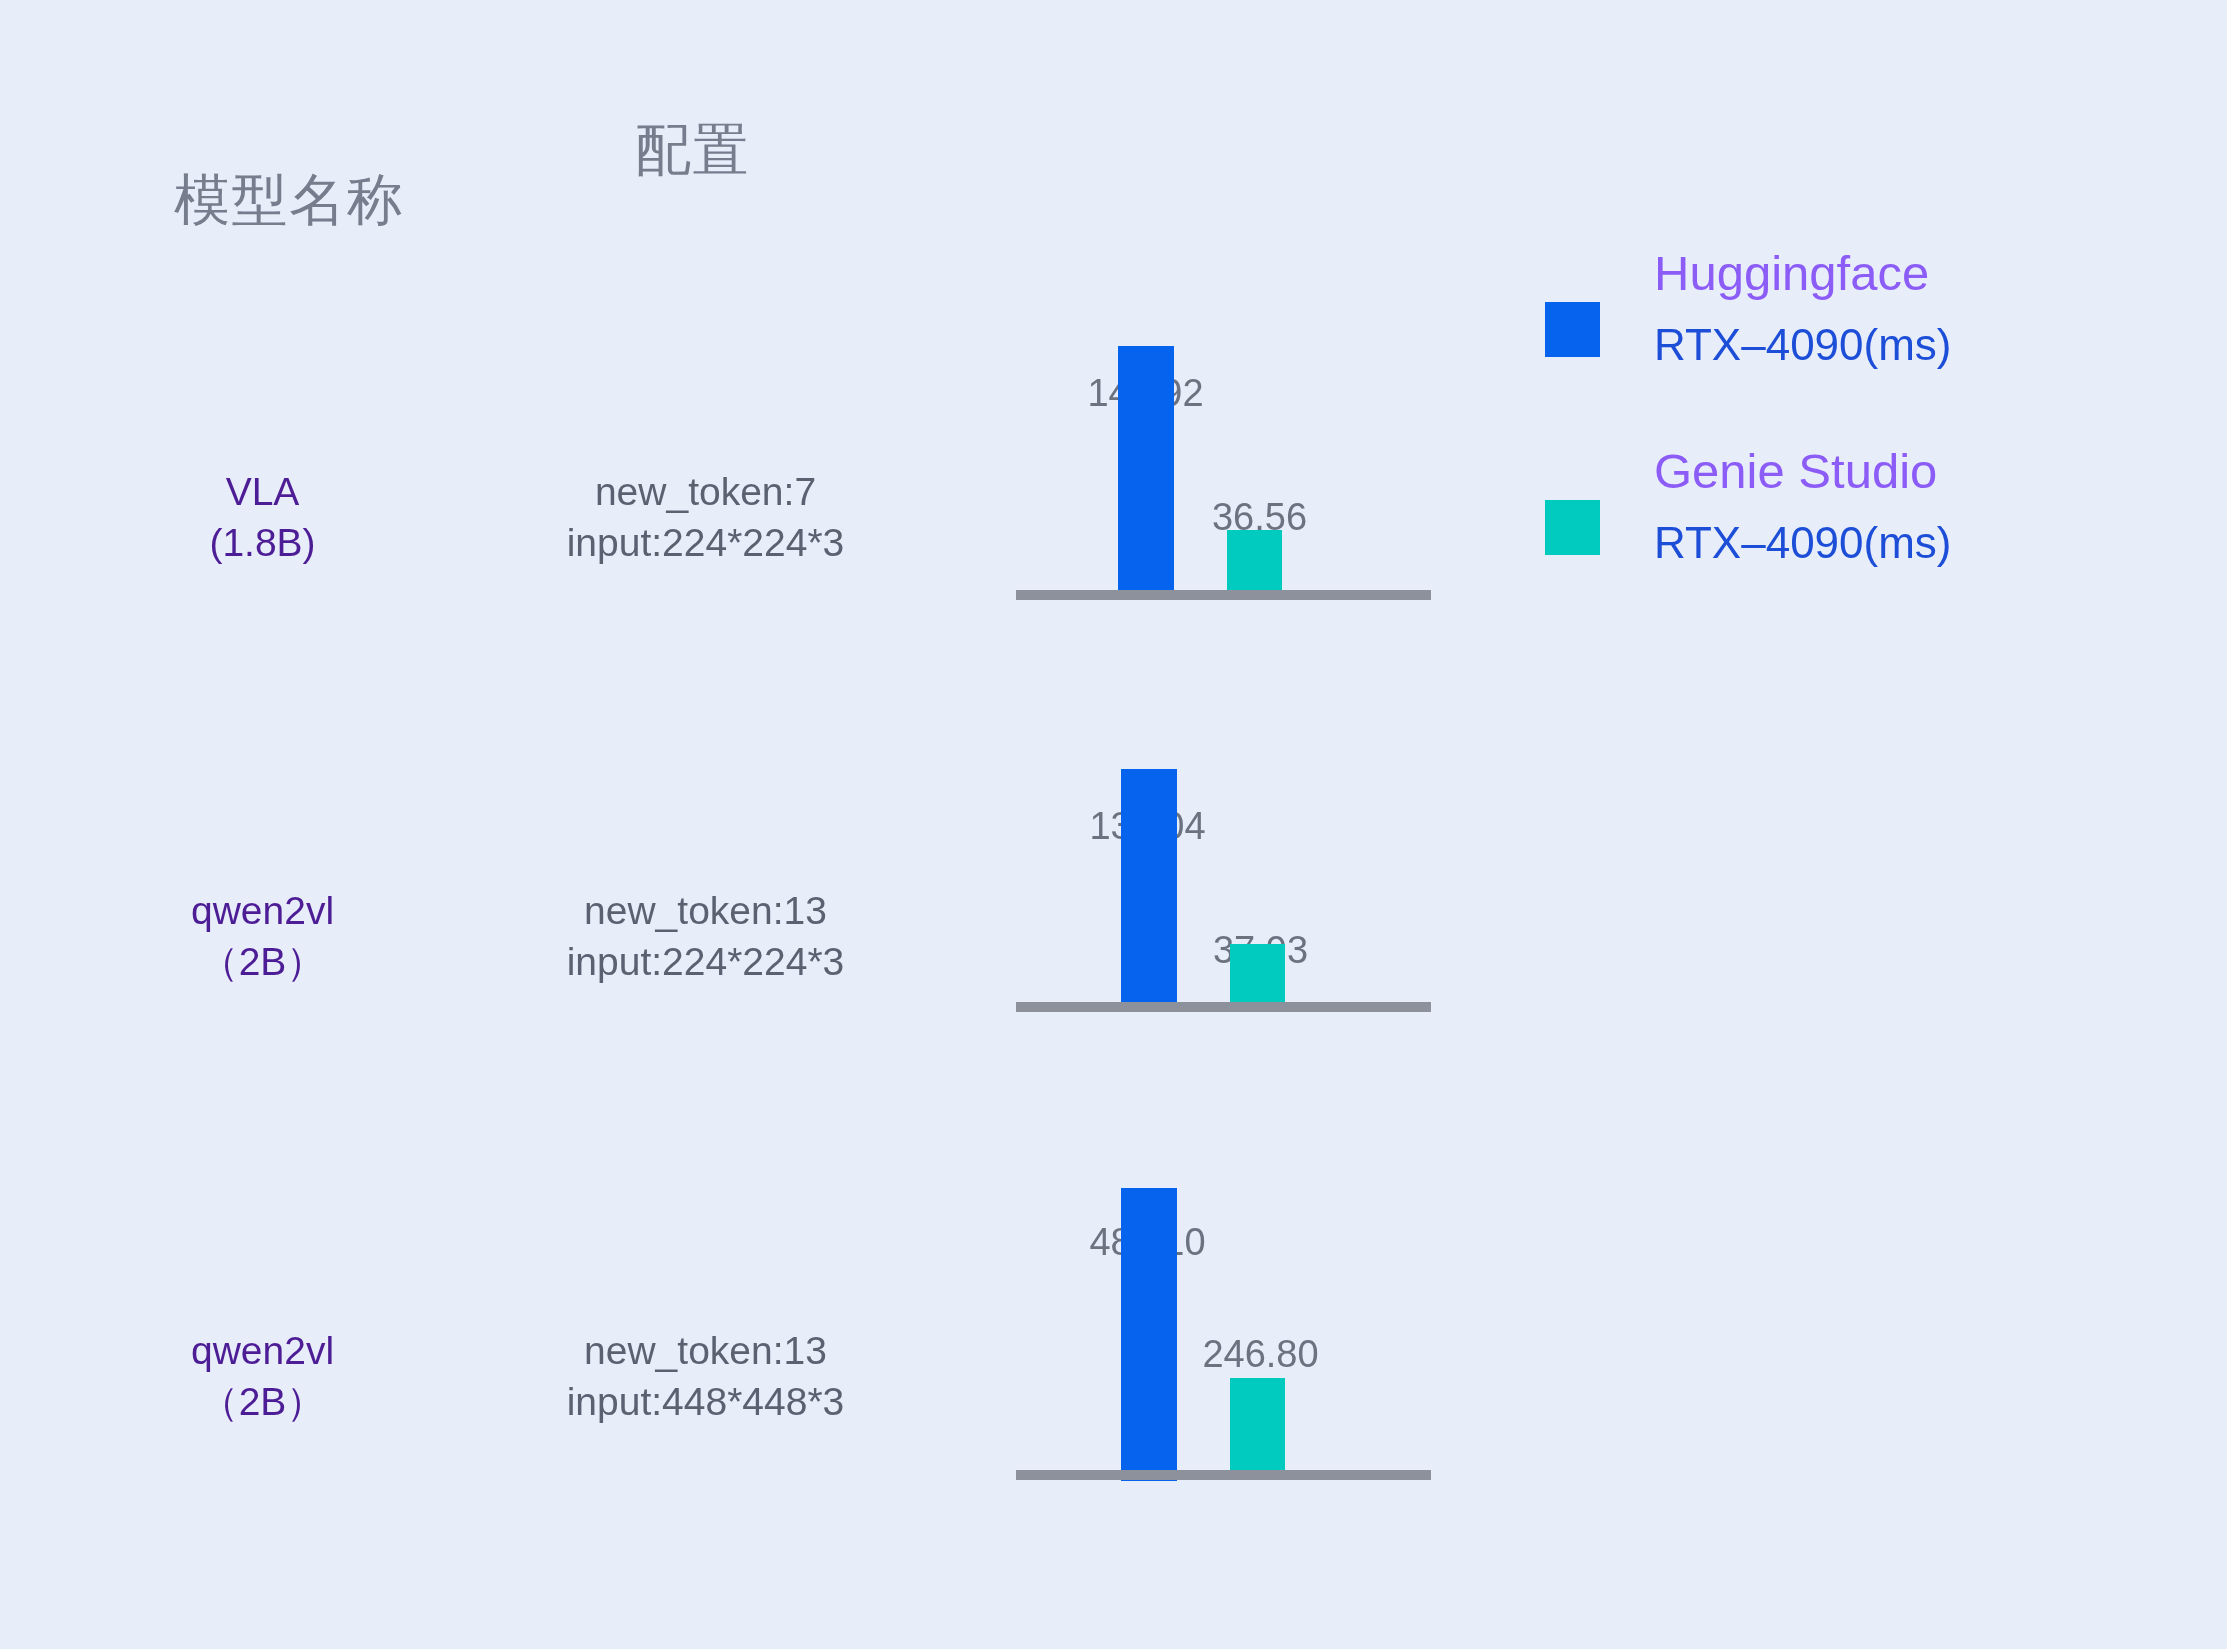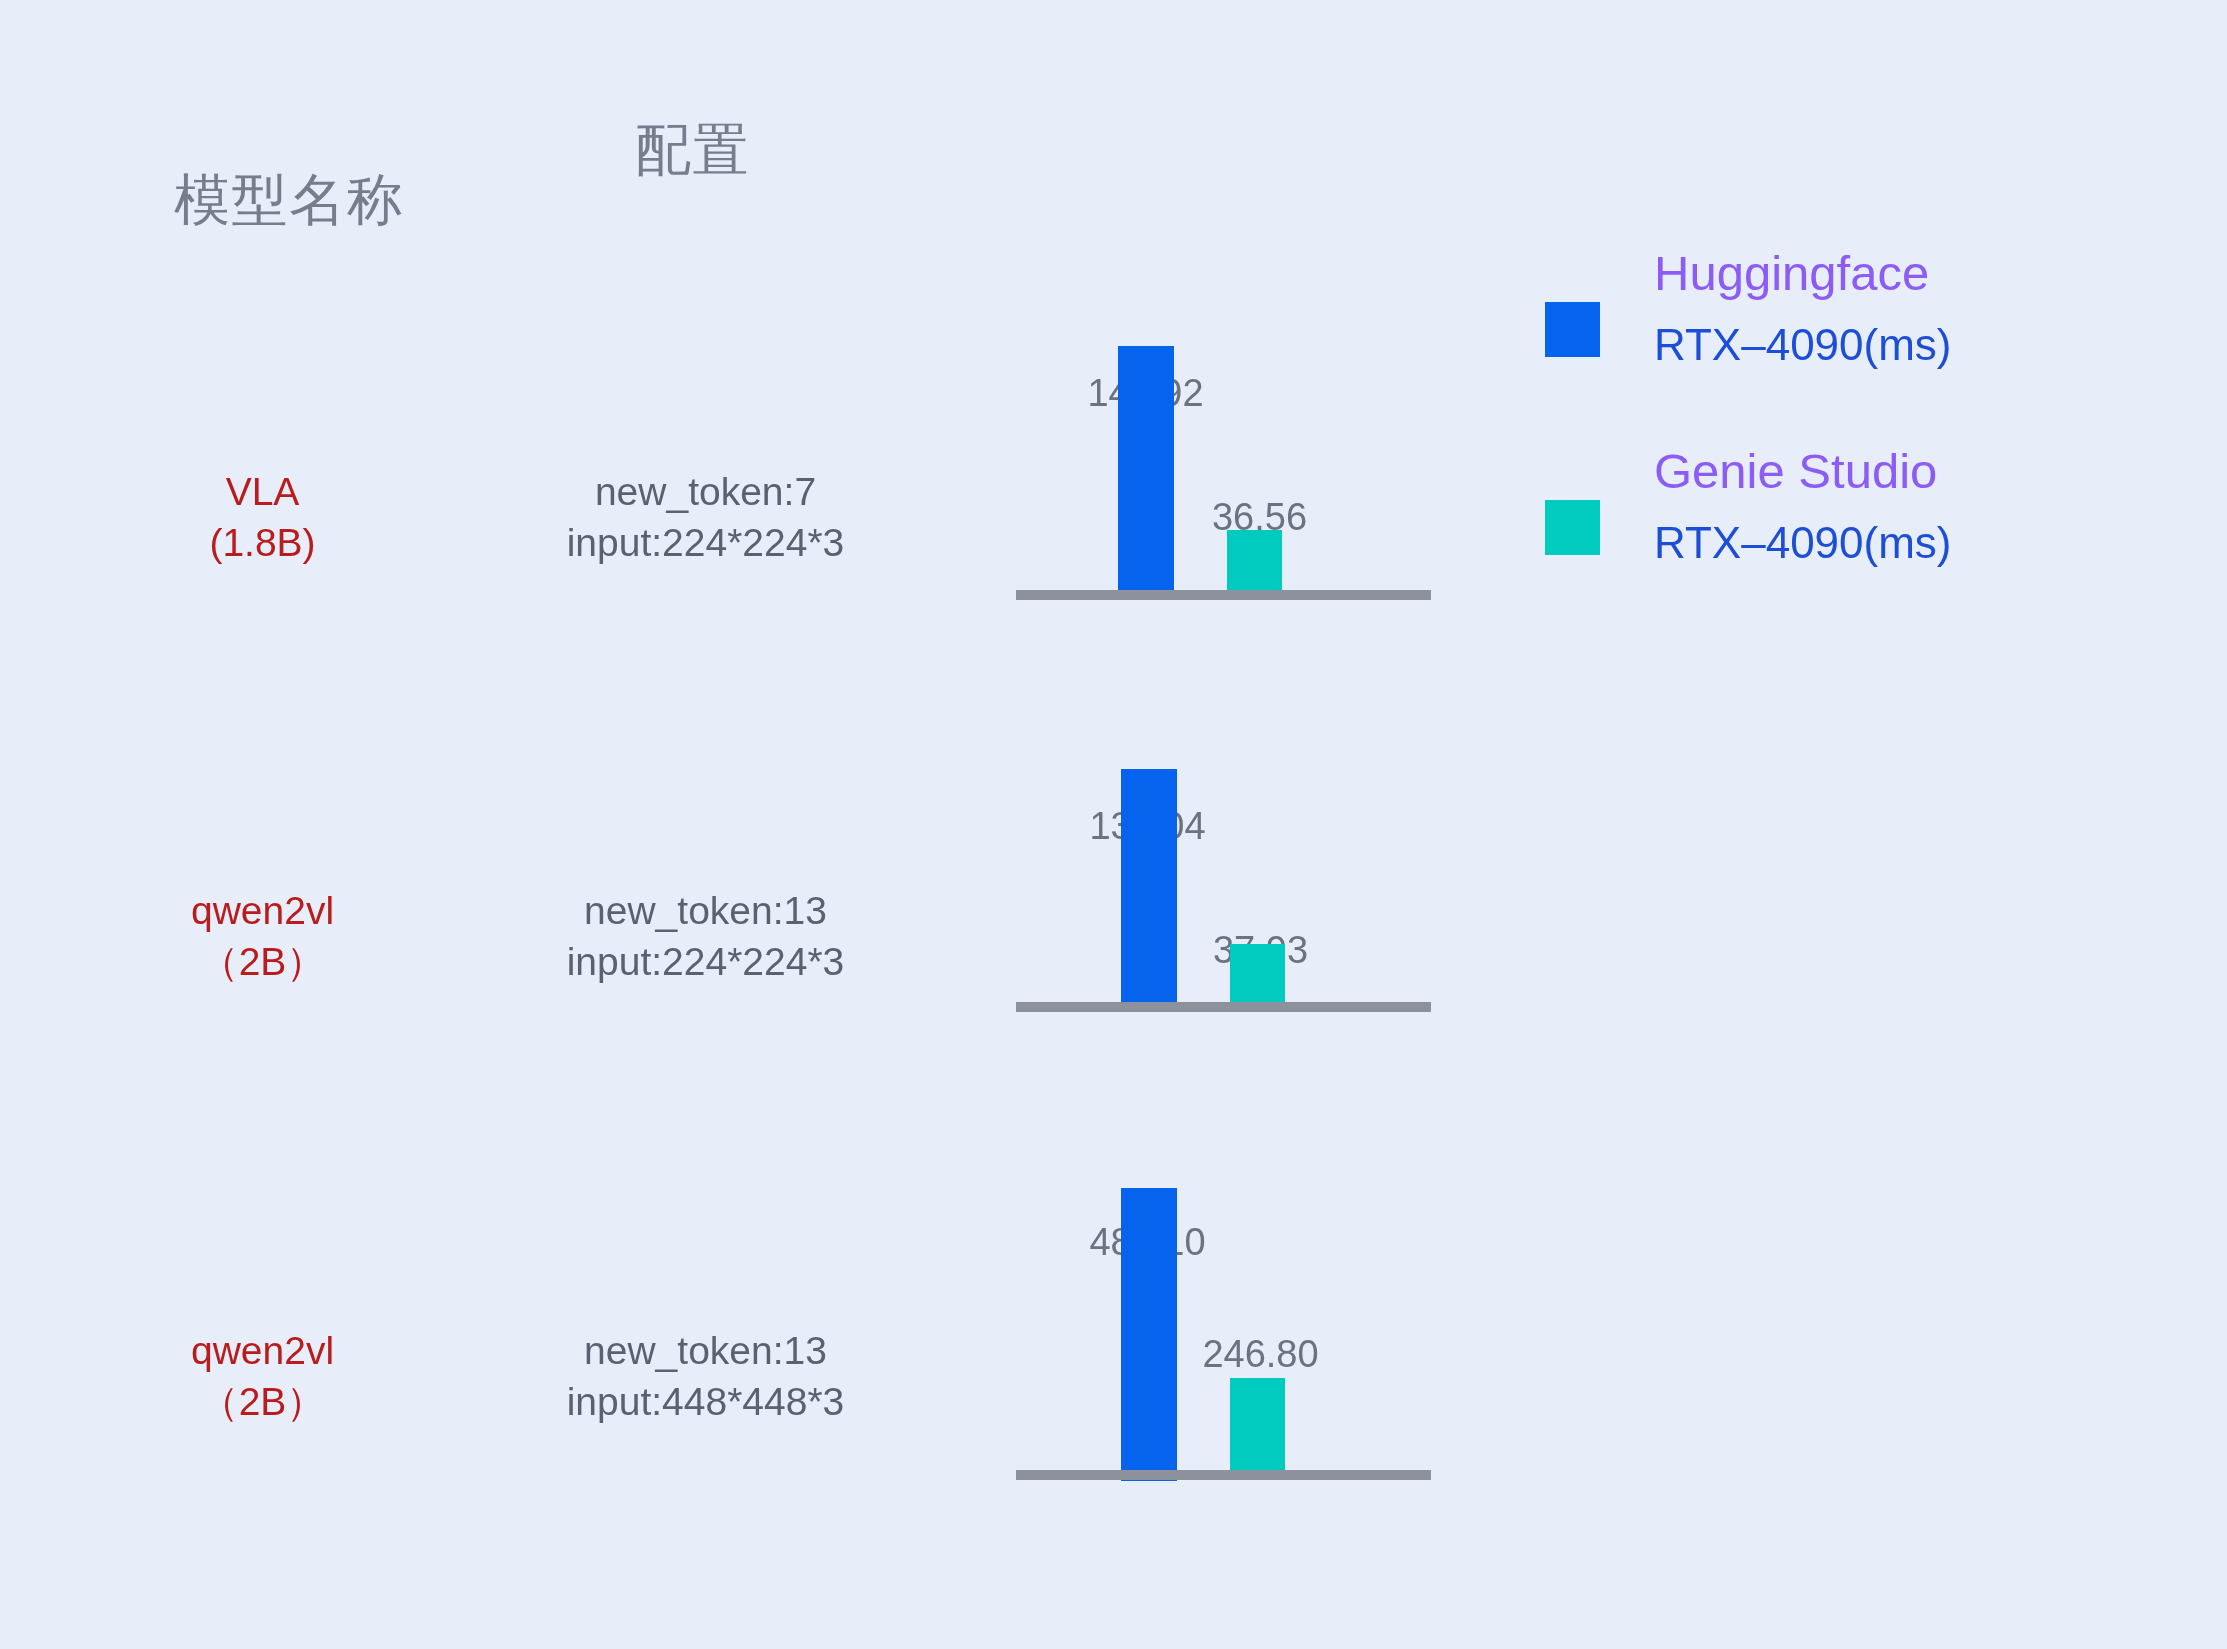--- a/index.html
+++ b/index.html
@@ -40,21 +40,21 @@
   }
   #row-0 { top: 235px;  height: 392px; }
   #row-1 { top: 658px;  height: 392px; }
   #row-2 { top: 1082px; height: 408px; }
 
   .row-model {
     position: absolute;
     left: 133px;
     width: 259px;
     text-align: center;
-    color: #b91c1c;
+    color: #4c1d95;
     font-size: 39px;
     line-height: 1.32;
     white-space: pre-line;
   }
   .row-config {
     position: absolute;
     left: 478px;
     width: 455px;
     text-align: center;
     color: #5a6271;

